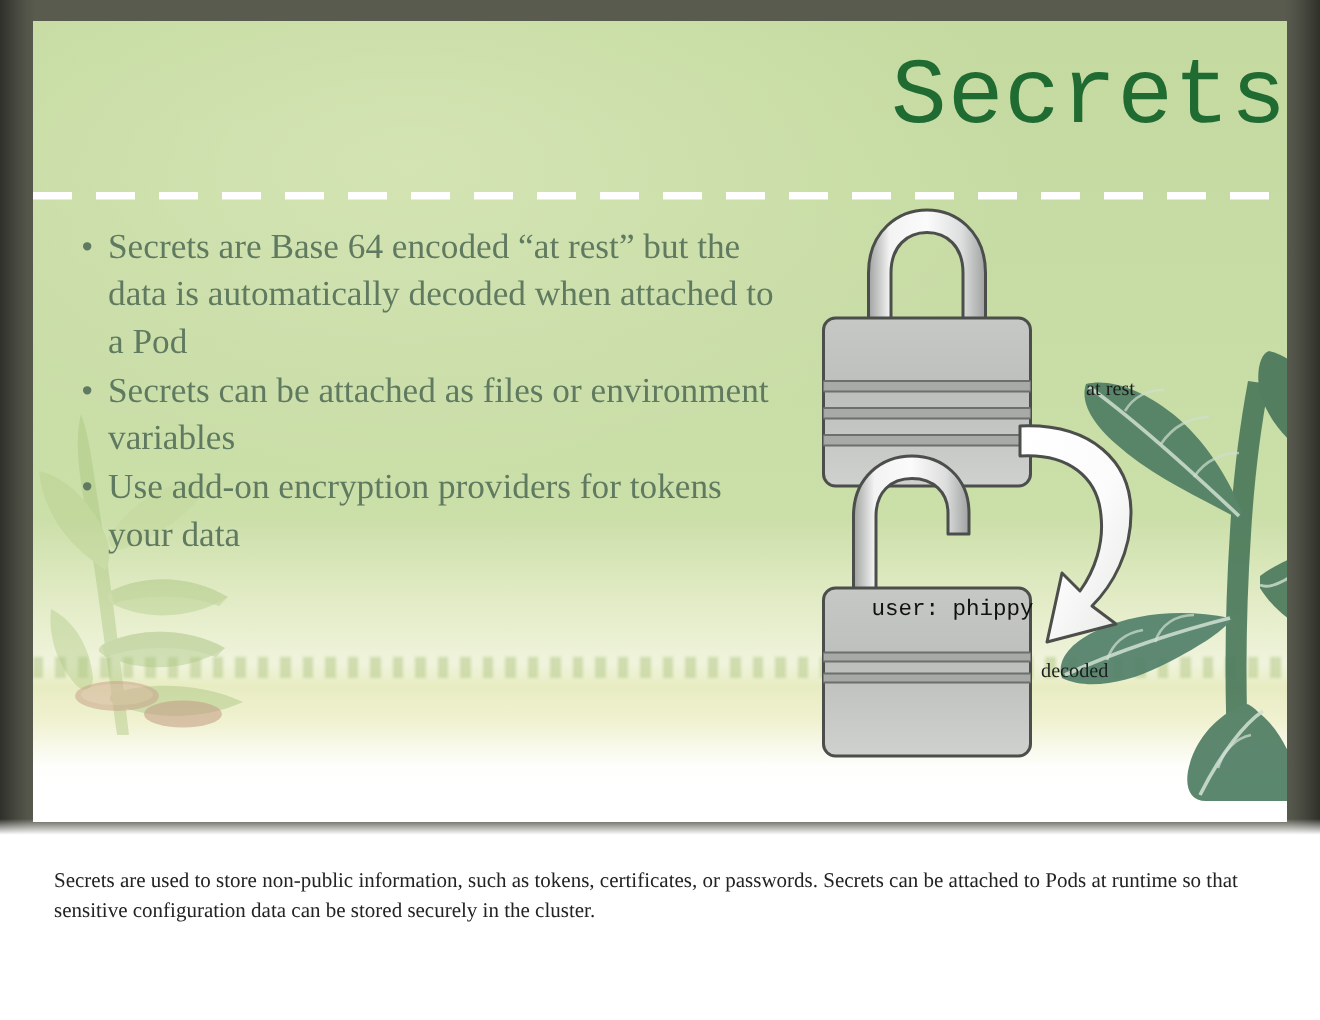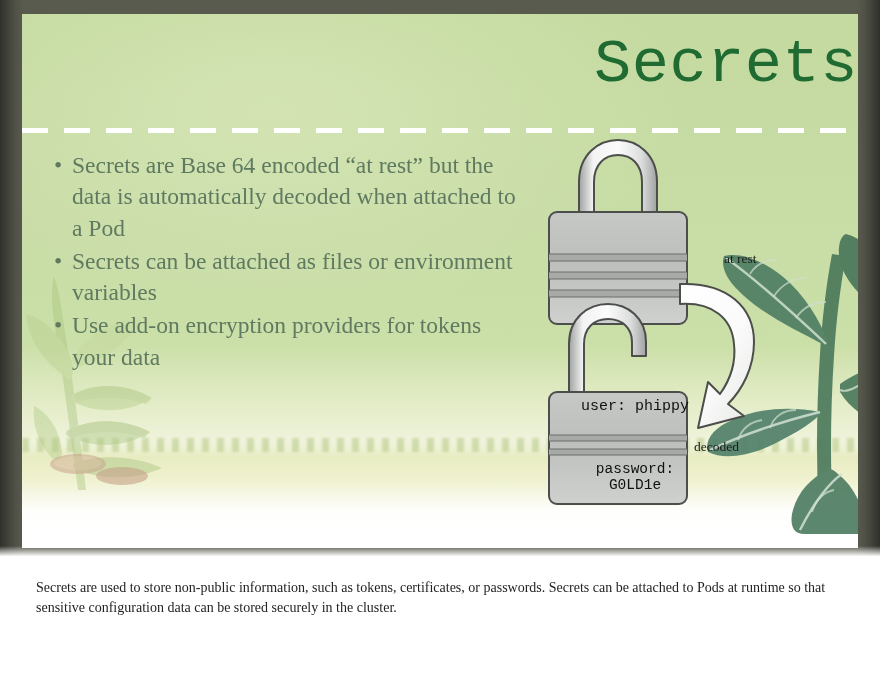--- a/index.html
+++ b/index.html
@@ -336,22 +336,20 @@
           <rect x="27" y="317" width="138" height="6" fill="#a7a9a6"></rect>
           <line x1="27" y1="303" x2="165" y2="303" stroke="#6d6f6c" stroke-width="1.2"></line>
           <line x1="27" y1="309" x2="165" y2="309" stroke="#6d6f6c" stroke-width="1.2"></line>
           <line x1="27" y1="317" x2="165" y2="317" stroke="#6d6f6c" stroke-width="1.2"></line>
           <line x1="27" y1="323" x2="165" y2="323" stroke="#6d6f6c" stroke-width="1.2"></line>
         </g>
       </svg>
 
       
       <div class="lock-text lock-text-user">user: phippy</div>
-      <div class="lock-text lock-text-pass">password:
-G0LD1e</div>
 
       
       <div class="lbl lbl-at-rest">at rest</div>
       <div class="lbl lbl-decoded">decoded</div>
     </div>
 
   </div>
 </div>
 
 <div class="caption">Secrets are used to store non-public information, such as tokens, certificates, or passwords. Secrets can be attached to Pods at runtime so that sensitive configuration data can be stored securely in the cluster.</div>

